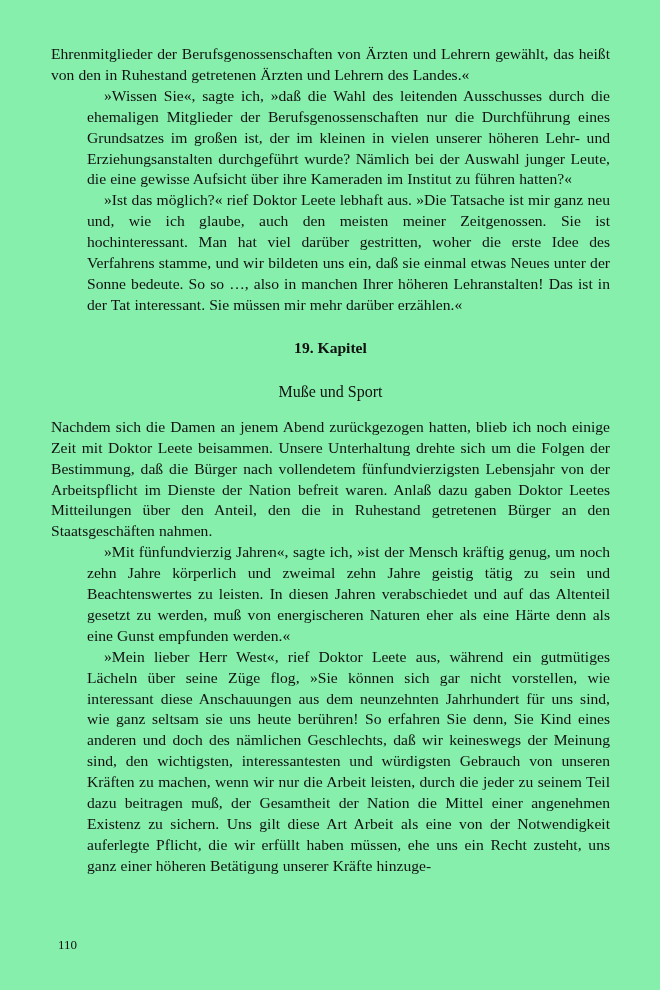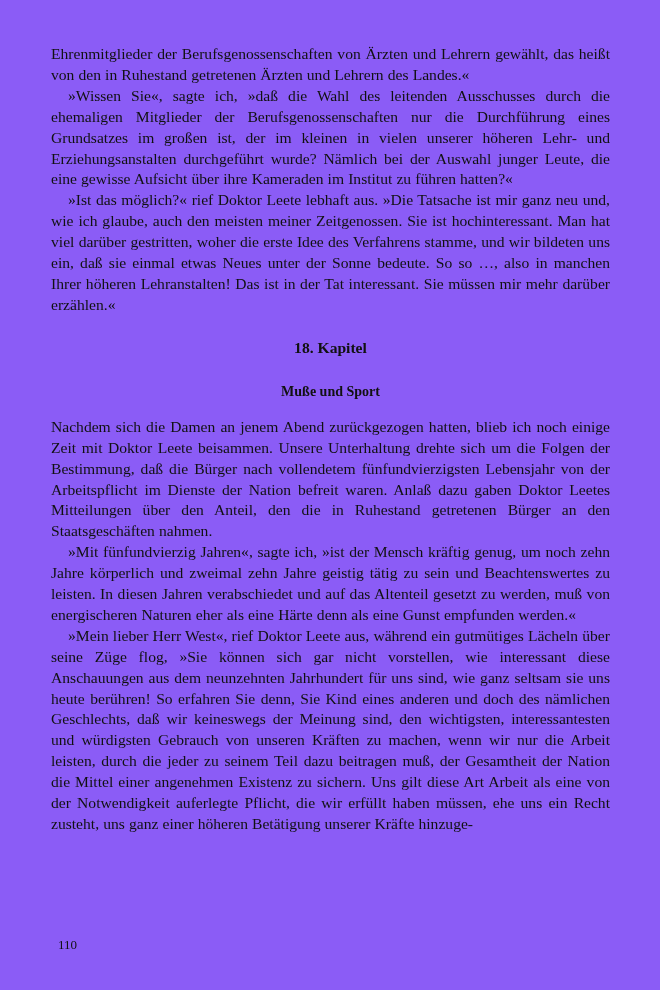--- a/index.html
+++ b/index.html
@@ -5,53 +5,54 @@
   html, body {
     margin: 0;
     padding: 0;
     background: #ffffff;
   }
   .page {
     position: relative;
     width: 660px;
     height: 990px;
     box-sizing: border-box;
-    background: #8b5cf6;
+    background: #86efac;
     color: #111111;
     font-family: "Liberation Serif", "DejaVu Serif", serif;
     padding: 44px 50px 0 51px;
     overflow: hidden;
   }
   .text-block {
     width: 559px;
   }
   .para {
     margin: 0;
     font-size: 15.6px;
     line-height: 20.9px;
     text-align: justify;
     hyphens: auto;
     -webkit-hyphens: auto;
     word-spacing: 0.2px;
   }
   .para.indented {
     text-indent: 17px;
+    margin-left: 36px;
   }
   .chapter-kicker {
     margin: 21px 0 22px 0;
     text-align: center;
     font-size: 15.6px;
     font-weight: bold;
     line-height: 21px;
   }
   .chapter-title {
     margin: 0 0 13px 0;
     text-align: center;
-    font-size: 14px;
-    font-weight: bold;
+    font-size: 16px;
+    font-weight: normal;
     line-height: 24px;
   }
   .page-number {
     position: absolute;
     left: 58px;
     bottom: 38px;
     font-size: 13px;
     line-height: 14px;
     color: #111111;
   }
@@ -62,21 +63,21 @@
 <div class="page" lang="de">
   <div class="text-block">
 
     <p class="para">Ehrenmitglieder der Berufsgenossenschaften von Ärzten und Lehrern gewählt, das heißt von den in Ruhestand getretenen Ärzten und Lehrern des Landes.«</p>
 
     <p class="para indented">»Wissen Sie«, sagte ich, »daß die Wahl des leitenden Ausschusses durch die ehemaligen Mitglieder der Berufsgenossenschaften nur die Durchführung eines Grundsatzes im großen ist, der im kleinen in vielen unserer höheren Lehr- und Erziehungsanstalten durchgeführt wurde? Nämlich bei der Auswahl junger Leute, die eine gewisse Aufsicht über ihre Kameraden im Institut zu führen hatten?«</p>
 
     <p class="para indented">»Ist das möglich?« rief Doktor Leete lebhaft aus. »Die Tatsache ist mir ganz neu und, wie ich glaube, auch den meisten meiner Zeitgenossen. Sie ist hochinteressant. Man hat viel darüber gestritten, woher die erste Idee des Verfahrens stamme, und wir bildeten uns ein, daß sie einmal etwas Neues unter der Sonne bedeute. So so …, also in manchen Ihrer höheren Lehranstalten! Das ist in der Tat interessant. Sie müssen mir mehr darüber erzählen.«</p>
 
 
-    <h2 class="chapter-kicker">18. Kapitel</h2>
+    <h2 class="chapter-kicker">19. Kapitel</h2>
 
     <h1 class="chapter-title">Muße und Sport</h1>
 
     <p class="para">Nachdem sich die Damen an jenem Abend zurückgezogen hatten, blieb ich noch einige Zeit mit Doktor Leete beisammen. Unsere Unterhaltung drehte sich um die Folgen der Bestimmung, daß die Bürger nach vollendetem fünfundvierzigsten Lebensjahr von der Arbeitspflicht im Dienste der Nation befreit waren. Anlaß dazu gaben Doktor Leetes Mitteilungen über den Anteil, den die in Ruhestand getretenen Bürger an den Staatsgeschäften nahmen.</p>
 
     <p class="para indented">»Mit fünfundvierzig Jahren«, sagte ich, »ist der Mensch kräftig genug, um noch zehn Jahre körperlich und zweimal zehn Jahre geistig tätig zu sein und Beachtenswertes zu leisten. In diesen Jahren verabschiedet und auf das Altenteil gesetzt zu werden, muß von energischeren Naturen eher als eine Härte denn als eine Gunst empfunden werden.«</p>
 
     <p class="para indented">»Mein lieber Herr West«, rief Doktor Leete aus, während ein gutmütiges Lächeln über seine Züge flog, »Sie können sich gar nicht vorstellen, wie interessant diese Anschauungen aus dem neunzehnten Jahrhundert für uns sind, wie ganz seltsam sie uns heute berühren! So erfahren Sie denn, Sie Kind eines anderen und doch des nämlichen Geschlechts, daß wir keineswegs der Meinung sind, den wichtigsten, interessantesten und würdigsten Gebrauch von unseren Kräften zu machen, wenn wir nur die Arbeit leisten, durch die jeder zu seinem Teil dazu beitragen muß, der Gesamtheit der Nation die Mittel einer angenehmen Existenz zu sichern. Uns gilt diese Art Arbeit als eine von der Notwendigkeit auferlegte Pflicht, die wir erfüllt haben müssen, ehe uns ein Recht zusteht, uns ganz einer höheren Betätigung unserer Kräfte hinzuge-</p>
 
   </div>

